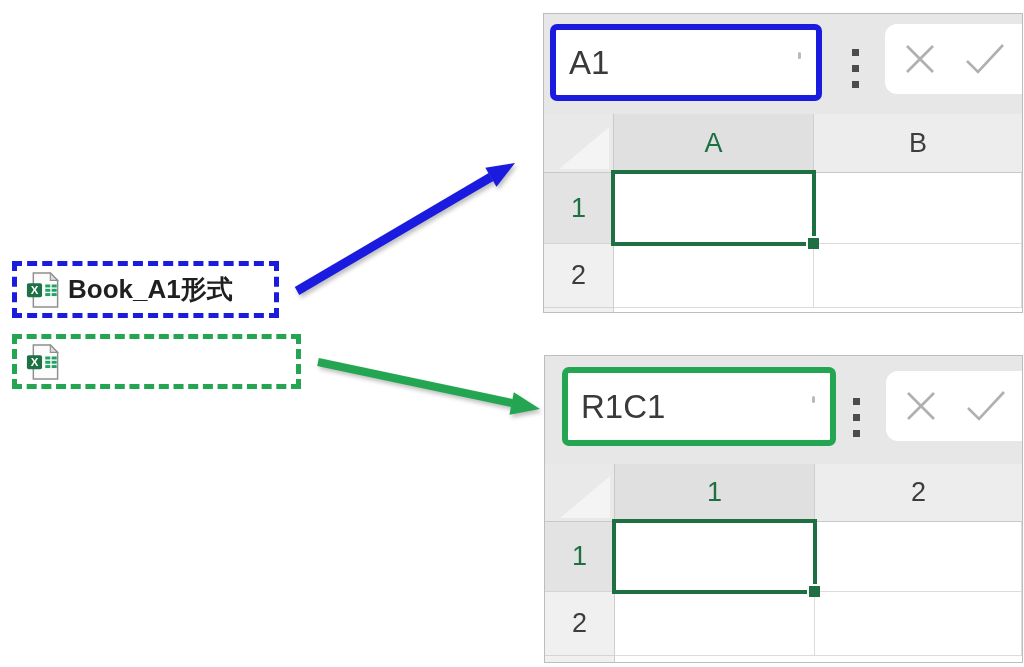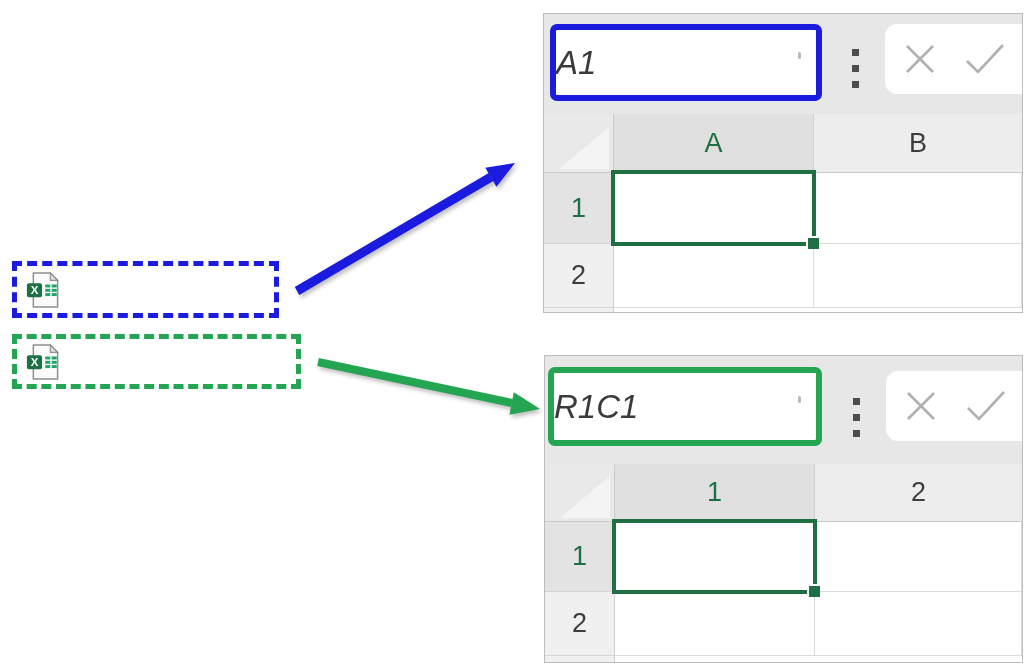--- a/index.html
+++ b/index.html
@@ -25,24 +25,24 @@
   .band { position:absolute; left:0; top:0; width:100%; background:#e7e7e7; }
   .sheet-a1 .band   { height:100px; }
   .sheet-r1c1 .band { height:108px; }
 
   .name-box {
     position:absolute;
     background:#ffffff;
     border-radius:7px;
     display:flex; align-items:center;
     font-size:33px; color:#3a3a3a;
-    font-style:italic;
+    padding-left:13px;
   }
   .sheet-a1 .name-box   { left:6px; top:10px; width:272px; height:77px; border:6px solid #1b1be0; }
-  .sheet-r1c1 .name-box { left:3px; top:11px; width:274px; height:79px; border:6px solid #23a551; }
+  .sheet-r1c1 .name-box { left:17px; top:11px; width:274px; height:79px; border:6px solid #23a551; }
 
   .caret-tick {
     position:absolute; right:15px; top:34%;
     width:3px; height:7px; border-radius:2px;
     background:#b9b9b9;
   }
 
   .kebab {
     position:absolute; left:308px;
     display:flex; flex-direction:column; gap:9px;
@@ -237,20 +237,21 @@
     <path d="M26.5 1.5 l8 8 h-8 z" fill="#dddddd" stroke="#8f8f8f" stroke-width="1.2"></path>
     <rect x="1" y="12.5" width="16.5" height="15.5" rx="2" fill="#1e7145"></rect>
     <text x="9.3" y="24.8" fill="#ffffff" font-size="12.5" font-weight="bold" text-anchor="middle" font-family="Liberation Sans, sans-serif">X</text>
     <rect x="21" y="14" width="5.5" height="3.2" fill="#21a366"></rect>
       <rect x="28" y="14" width="5.5" height="3.2" fill="#21a366"></rect>
     <rect x="21" y="18.7" width="5.5" height="3.2" fill="#21a366"></rect>
       <rect x="28" y="18.7" width="5.5" height="3.2" fill="#21a366"></rect>
     <rect x="21" y="23.4" width="5.5" height="3.2" fill="#21a366"></rect>
       <rect x="28" y="23.4" width="5.5" height="3.2" fill="#21a366"></rect>
   </svg>
+  <span>Book_A1形式</span>
 </div>
 
 <div class="file-label label-r1c1">
   <svg width="33" height="38" viewBox="0 0 36 40">
     <path d="M8 1.5 h18.5 l8 8 V38.5 H8 z" fill="#fbfbfb" stroke="#8f8f8f" stroke-width="1.6"></path>
     <path d="M26.5 1.5 l8 8 h-8 z" fill="#dddddd" stroke="#8f8f8f" stroke-width="1.2"></path>
     <rect x="1" y="12.5" width="16.5" height="15.5" rx="2" fill="#1e7145"></rect>
     <text x="9.3" y="24.8" fill="#ffffff" font-size="12.5" font-weight="bold" text-anchor="middle" font-family="Liberation Sans, sans-serif">X</text>
     <rect x="21" y="14" width="5.5" height="3.2" fill="#21a366"></rect>
       <rect x="28" y="14" width="5.5" height="3.2" fill="#21a366"></rect>

